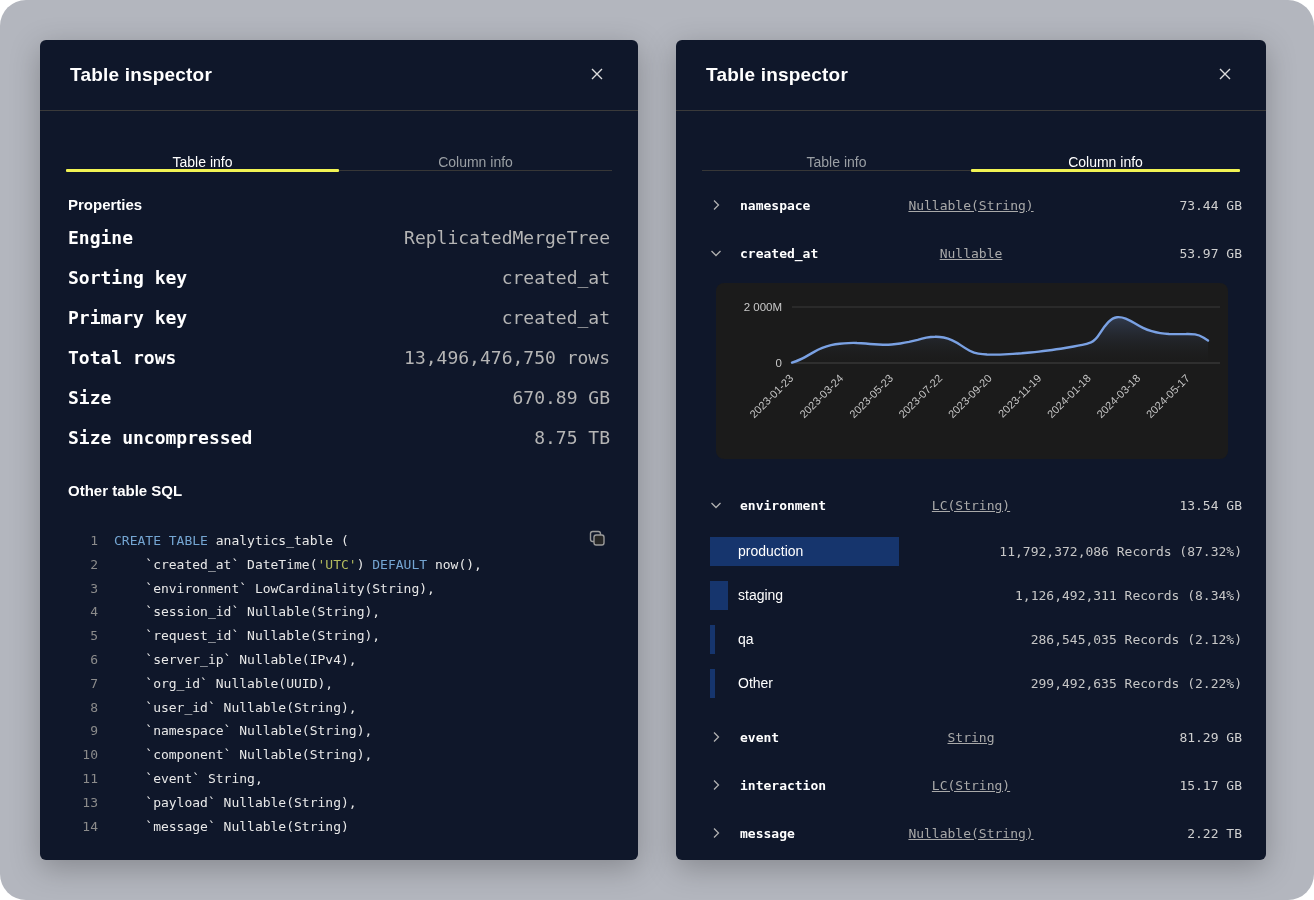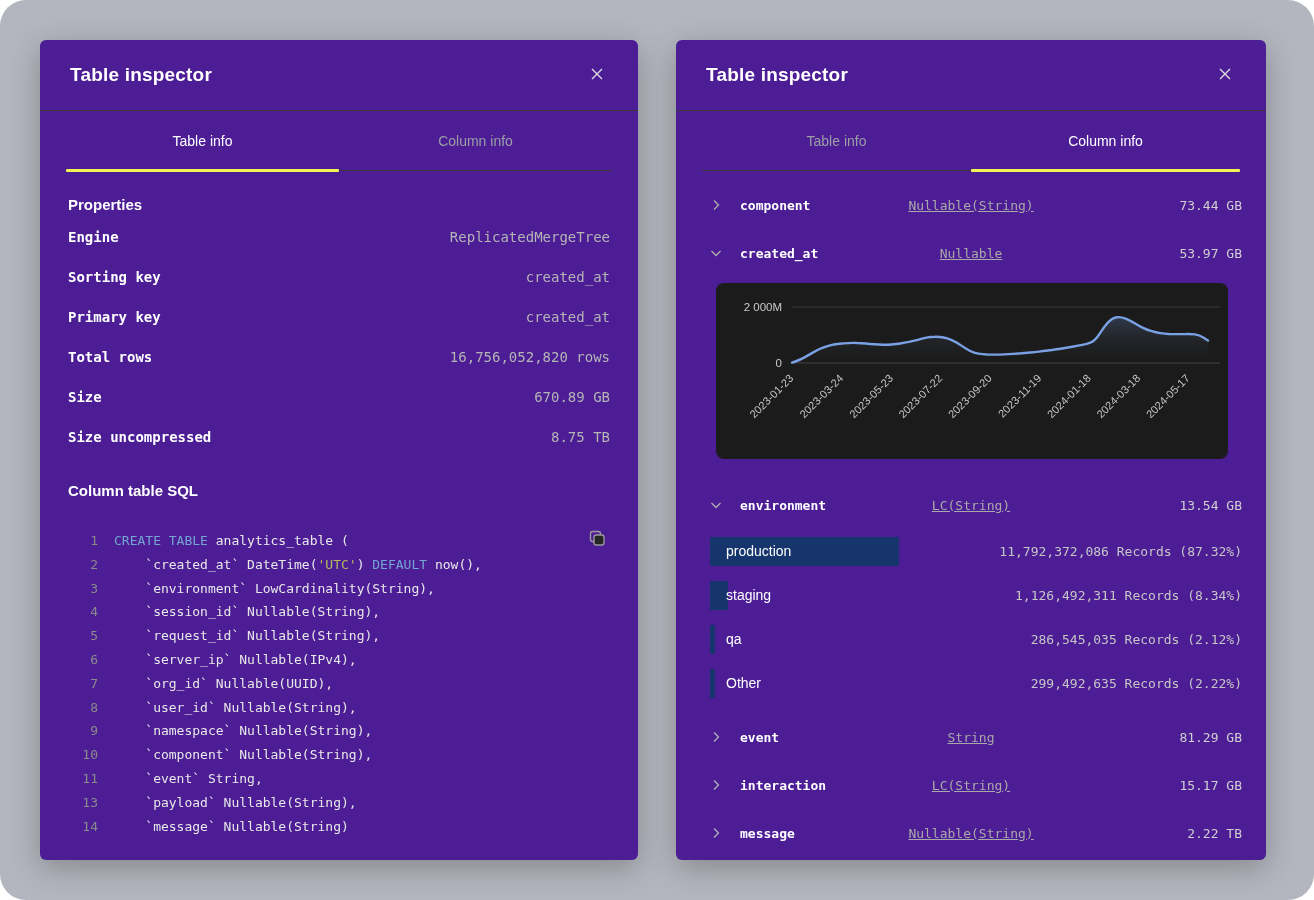--- a/index.html
+++ b/index.html
@@ -1,33 +1,33 @@
 <!DOCTYPE html>
 <html><head>
 <meta charset="utf-8">
 <style>
   html,body{margin:0;padding:0;background:#ffffff;}
   .stage{position:relative;width:1314px;height:900px;background:#b3b6be;border-radius:26px;overflow:hidden;font-family:"Liberation Sans",sans-serif;}
-  .modal{position:absolute;top:40px;background:#4c1d95;border-radius:6px;overflow:hidden;box-shadow:0 8px 30px rgba(0,0,0,.25);}
+  .modal{position:absolute;top:40px;background:#0f172a;border-radius:6px;overflow:hidden;box-shadow:0 8px 30px rgba(0,0,0,.25);}
   .modal-left{left:40px;width:598px;height:820px;}
   .modal-right{left:676px;width:590px;height:820px;}
 
   .modal-header{height:70px;display:flex;align-items:center;justify-content:space-between;padding:0 30px;border-bottom:1px solid #3a3a3a;}
   .modal-title{color:#ffffff;font-size:19px;font-weight:bold;letter-spacing:.2px;}
   .close-btn{width:22px;height:22px;display:flex;align-items:center;justify-content:center;cursor:pointer;}
 
   .tabs{display:flex;height:59px;margin:0 26px;border-bottom:1px solid #373737;}
-  .tab{flex:1;display:flex;align-items:center;justify-content:center;font-size:14px;color:#9a9fa4;position:relative;cursor:pointer;}
+  .tab{flex:1;display:flex;align-items:flex-end;justify-content:center;font-size:14px;color:#9a9fa4;position:relative;cursor:pointer;}
   .tab.active{color:#ffffff;}
   .tab.active::after{content:"";position:absolute;left:0;right:0;bottom:-2px;height:3px;background:#f1f353;border-radius:1px;}
 
   
   .left-content{padding:0 28px;}
   .section-heading{color:#ffffff;font-size:15px;font-weight:bold;margin-top:20px;height:26px;display:flex;align-items:center;}
-  .prop-row{display:flex;justify-content:space-between;align-items:center;font-family:"DejaVu Sans Mono",monospace;font-size:14px;height:40px;}
+  .prop-row{display:flex;justify-content:space-between;align-items:center;font-family:"DejaVu Sans Mono",monospace;font-size:18px;height:40px;}
   .prop-label{color:#ffffff;font-weight:bold;}
   .prop-value{color:#b5b5b5;}
 
   .sql-block{position:relative;margin-top:26px;font-family:"DejaVu Sans Mono",monospace;font-size:13px;line-height:23.8px;}
   .sql-line{display:flex;white-space:pre;}
   .sql-num{width:30px;flex:none;text-align:right;color:#8b8b8b;margin-right:16px;}
   .tok-k{color:#74a5d2;}
   .tok-s{color:#b3bb5e;}
   .tok-p{color:#e8e8e8;margin-top:20px;}
   .copy-btn{position:absolute;top:2px;right:2px;width:22px;height:22px;display:flex;align-items:center;justify-content:center;cursor:pointer;}
@@ -41,21 +41,21 @@
   .col-name{color:#ffffff;font-weight:bold;}
   .col-type{position:absolute;left:50%;transform:translateX(-50%);color:#a9a9a9;text-decoration:underline;}
   .col-size{margin-left:auto;color:#cfcfcf;}
 
   .chart-card{margin:6px 14px 22px 16px;background:#1b1b1b;border-radius:8px;height:176px;position:relative;overflow:hidden;}
   .chart-card svg{display:block;}
 
   .env-bars{margin:0 0 8px 0;}
   .bar-row{height:44px;position:relative;display:flex;align-items:center;}
   .bar-fill{position:absolute;left:10px;top:8px;height:29px;background:#16356d;}
-  .bar-label{position:relative;margin-left:26px;color:#ffffff;font-size:14px;z-index:1;}
+  .bar-label{position:relative;margin-left:38px;color:#ffffff;font-size:14px;z-index:1;}
   .bar-value{margin-left:auto;color:#c6c6c6;font-family:"DejaVu Sans Mono",monospace;font-size:13px;position:relative;z-index:1;}
 </style>
 </head>
 <body>
 
 <div class="stage">
 
   <div class="modal modal-left">
     <div class="modal-header">
       <div class="modal-title">Table inspector</div>
@@ -87,32 +87,32 @@
       <div class="prop-row">
         <span class="prop-label">Sorting key</span>
         <span class="prop-value">created_at</span>
       </div>
       <div class="prop-row">
         <span class="prop-label">Primary key</span>
         <span class="prop-value">created_at</span>
       </div>
       <div class="prop-row">
         <span class="prop-label">Total rows</span>
-        <span class="prop-value">16,756,052,820 rows</span>
+        <span class="prop-value">13,496,476,750 rows</span>
       </div>
       <div class="prop-row">
         <span class="prop-label">Size</span>
         <span class="prop-value">670.89 GB</span>
       </div>
       <div class="prop-row">
         <span class="prop-label">Size uncompressed</span>
         <span class="prop-value">8.75 TB</span>
       </div>
 
-      <div class="section-heading">Column table SQL</div>
+      <div class="section-heading">Other table SQL</div>
 
       <div class="sql-block">
         <div class="copy-btn">
           <span>
             <svg width="17" height="17" viewBox="0 0 17 17" fill="none">
               <rect x="1.5" y="1.5" width="10" height="10" rx="2.2" stroke="#9a9a9a" stroke-width="1.4"></rect>
               <rect x="5" y="5" width="10" height="10" rx="2.2" stroke="#9a9a9a" stroke-width="1.4" fill="#262626"></rect>
             </svg>
           </span>
         </div>
@@ -157,21 +157,21 @@
     </div>
 
     <div class="col-list">
 
       <div class="col-row">
         <span class="col-chevron">
           <svg width="8" height="12" viewBox="0 0 8 12">
               <path d="M2 1.5 L6.5 6 L2 10.5" stroke="#b0b0b0" stroke-width="1.3" fill="none"></path>
             </svg>
         </span>
-        <span class="col-name">component</span>
+        <span class="col-name">namespace</span>
         <span class="col-type">Nullable(String)</span>
         <span class="col-size">73.44 GB</span>
       </div>
 
       <div class="col-row expanded">
         <span class="col-chevron">
           <svg width="8" height="12" viewBox="0 0 8 12">
               <path d="M2 1.5 L6.5 6 L2 10.5" stroke="#b0b0b0" stroke-width="1.3" fill="none"></path>
             </svg>
         </span>

